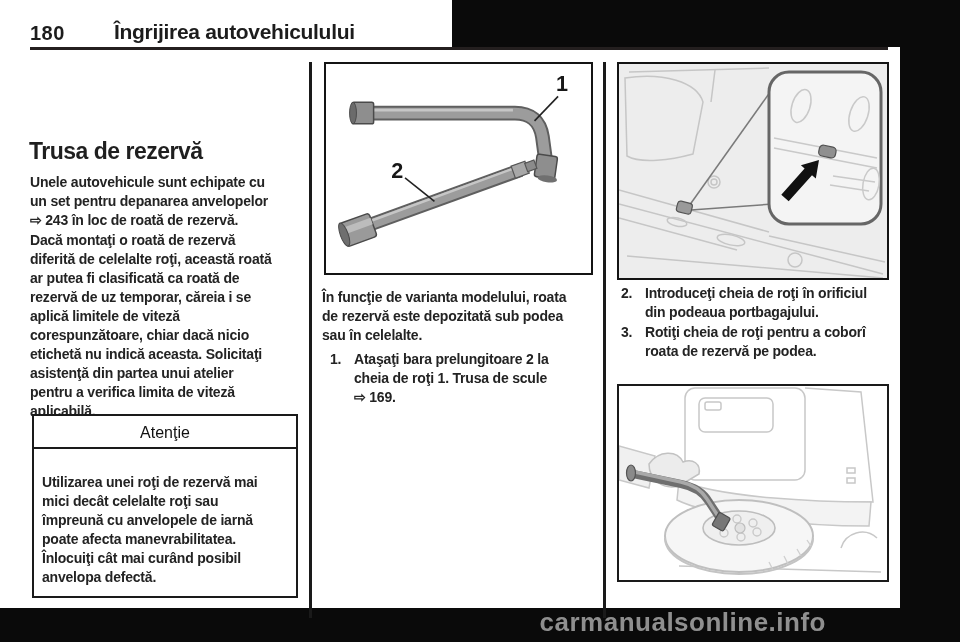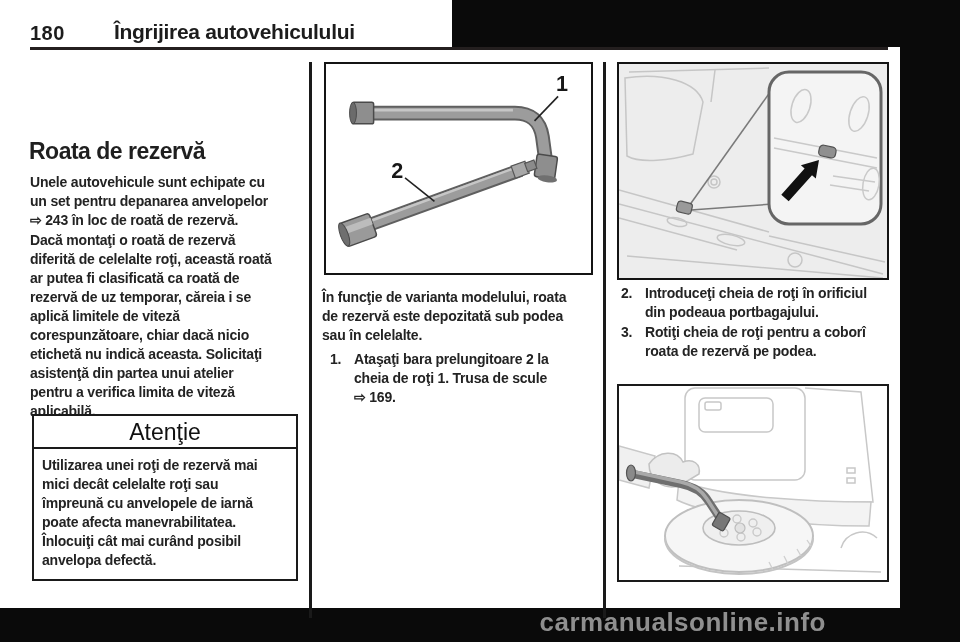--- a/index.html
+++ b/index.html
@@ -47,24 +47,24 @@
                font-size:23px; font-weight:bold; color:#1f1f1f; letter-spacing:-0.5px; }
   .p-kit     { left:30px; top:173px; width:276px; }
   .p-classif { left:30px; top:231px; width:278px; }
 
   .caution-box {
     position:absolute; left:32px; top:414px; width:266px;
     border:2px solid #1a1a1a; background:#fff;
   }
   .caution-title {
     height:33px; line-height:33px; text-align:center;
-    font-size:23px; font-weight:normal; color:#111;
+    font-size:16px; font-weight:normal; color:#111;
     border-bottom:2px solid #1a1a1a;
   }
-  .caution-body { padding:7px 8px 9px 8px; }
+  .caution-body { padding:7px 8px 9px 8px;margin-top:17px; }
 
   .figure {
     position:absolute; background:#fff; border:2px solid #141414;
   }
   .fig-tools { left:324px; top:62px; width:269px; height:213px; }
   .fig-cargo { left:617px; top:62px; width:272px; height:218px; background:#ededed; }
   .fig-lower { left:617px; top:384px; width:272px; height:198px; border-color:#1a1a1a; }
   .figure svg { display:block; width:100%; height:100%; }
 
   .p-variant { left:322px; top:288px; width:278px; }
@@ -92,21 +92,21 @@
     <div class="top-right-black"></div>
 
     <div class="page-num">180</div>
     <div class="section-title">Îngrijirea autovehiculului</div>
     <div class="header-rule"></div>
 
     <div class="col-divider divider-1"></div>
     <div class="col-divider divider-2"></div>
 
 
-    <div class="h-spare">Roata de rezervă</div>
+    <div class="h-spare">Trusa de rezervă</div>
 
     <div class="para body-text p-kit">Unele autovehicule sunt echipate cu
 un set pentru depanarea anvelopelor
 ⇨ 243 în loc de roată de rezervă.</div>
 
     <div class="para body-text p-classif">Dacă montaţi o roată de rezervă
 diferită de celelalte roţi, această roată
 ar putea fi clasificată ca roată de
 rezervă de uz temporar, căreia i se
 aplică limitele de viteză

